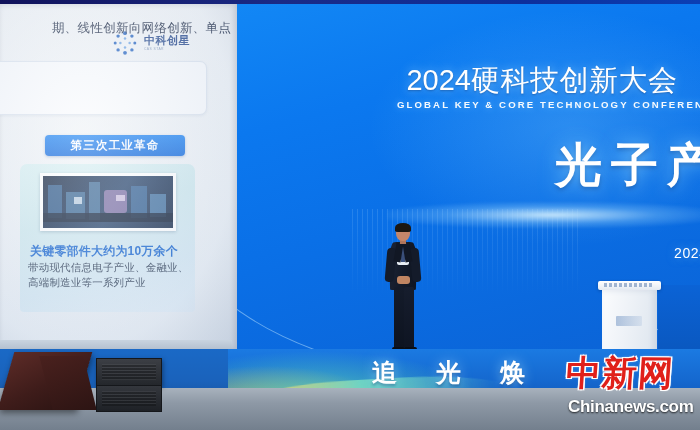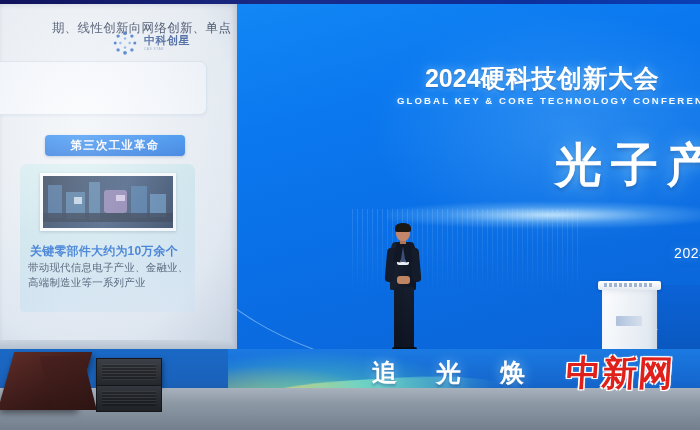--- a/index.html
+++ b/index.html
@@ -122,21 +122,21 @@
   .grid-fade{
     position:absolute;left:115px;top:205px;width:230px;height:88px;
     background:repeating-linear-gradient(90deg, rgba(190,228,255,.18) 0 1px, rgba(190,228,255,0) 1px 5px);
     -webkit-mask-image:linear-gradient(180deg,rgba(0,0,0,.9),rgba(0,0,0,0));
             mask-image:linear-gradient(180deg,rgba(0,0,0,.9),rgba(0,0,0,0));
   }
 
   
   .lockup{position:absolute;left:160px;top:62px;width:290px;text-align:center;}
   .lockup-main{
-    font-size:25px;font-weight:bold;color:#ffffff;letter-spacing:.5px;
+    font-size:29px;font-weight:normal;color:#ffffff;letter-spacing:.5px;
     white-space:nowrap;line-height:1;
     text-shadow:0 0 10px rgba(160,220,255,.65),0 1px 2px rgba(5,50,120,.5);
   }
   .lockup-main .yr{letter-spacing:0px;}
   .lockup-sub{
     margin-top:4px;
     font-size:9.6px;font-weight:bold;color:#ffffff;letter-spacing:2.1px;
     white-space:nowrap;opacity:.96;
     text-shadow:0 0 6px rgba(150,215,255,.6);
   }
@@ -430,15 +430,16 @@
   <div class="monitor wedge2"></div>
   <div class="monitor box-stack">
       <div class="box-grill"></div>
     </div>
   <div class="monitor box-stack2">
       <div class="box-grill"></div>
     </div>
 
   <div class="watermark">
     <div class="wm-cn">中新网</div>
+    <div class="wm-en">Chinanews.com</div>
   </div>
 
 </div>
 
 </body></html>

